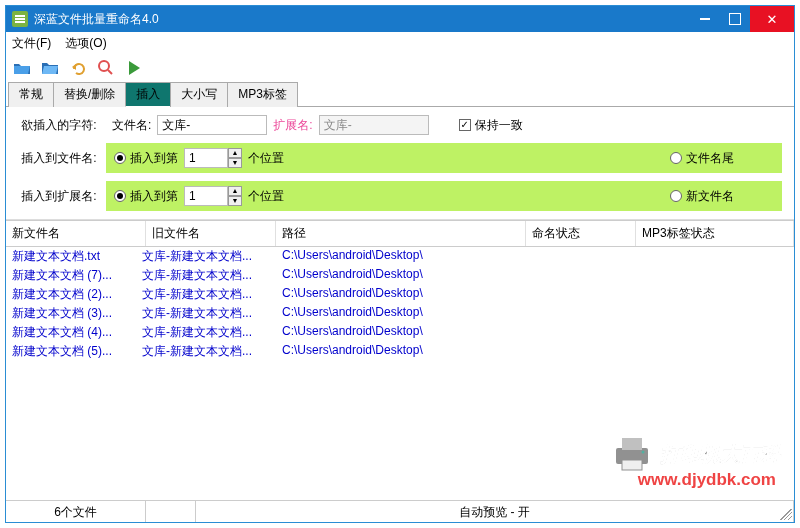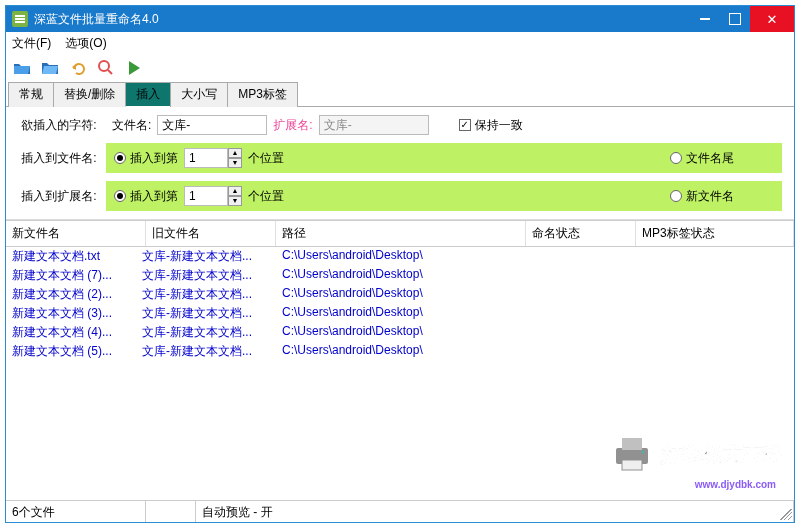--- a/index.html
+++ b/index.html
@@ -47,31 +47,31 @@
 
 .listhead { display:flex; border-top:1px solid #ccc; border-bottom:1px solid #ccc; background:#fff;}
 .listhead .col { padding:4px 6px; border-right:1px solid #e0e0e0; background:#fff; position:relative;}
 .col.c1{width:130px;} .col.c2{width:140px;} .col.c3{width:250px;} .col.c4{width:110px;} .col.c5{flex:1;}
 
 .listbody { flex:1; overflow:auto; }
 .lrow { display:flex; color:#0000cc; font-family: "SimSun", monospace; font-size:12px; padding:1px 0;}
 .lrow .cell{ padding:0 6px; white-space:nowrap; overflow:hidden;}
 .cell.c1{width:130px;} .cell.c2{width:140px;} .cell.c3{width:250px;} .cell.c4{width:110px;} .cell.c5{flex:1;}
 
-.statusbar { border-top:1px solid #ccc; display:flex; height:22px; align-items:stretch; position:relative;}
+.statusbar { border-top:1px solid #ccc; display:flex; height:22px; align-items:stretch; position:relative;text-align:center;}
 .status-cell { padding:3px 6px; border-right:1px solid #ccc; min-width:140px;}
 .status-cell.flex{flex:1;}
 .grip { position:absolute; right:2px; bottom:2px; width:12px; height:12px; background:
  linear-gradient(135deg, transparent 50%, #999 50%, #999 55%, transparent 55%,
  transparent 65%, #999 65%, #999 70%, transparent 70%,
  transparent 80%, #999 80%, #999 85%, transparent 85%);}
 .wm-area { position:absolute; right:14px; bottom:28px; display:flex; align-items:center; gap:6px; opacity:0.92; pointer-events:none;}
 .wm-printer { width:44px; height:36px; }
 .wm-text { font-family: "Microsoft YaHei"; font-weight:bold; font-size:20px; color:#3a3a3a;font-style:italic; -webkit-text-stroke:1px #fff;}
-.wm-sub { position:absolute; right:18px; bottom:10px; font-size:10px; color:#8b5cf6; font-weight:bold; pointer-events:none;}
+.wm-sub { position:absolute; right:18px; bottom:10px; font-size:17px; color:#ef4444; font-weight:bold; pointer-events:none;}
 .rel { position:relative; flex:1; display:flex; flex-direction:column; min-height:0;}
 </style>
 </head>
 <body>
 
 <div class="frame">
   <div class="titlebar">
     <span class="icon"></span>
     <span class="title">深蓝文件批量重命名4.0</span>
     <div class="winbtns">

